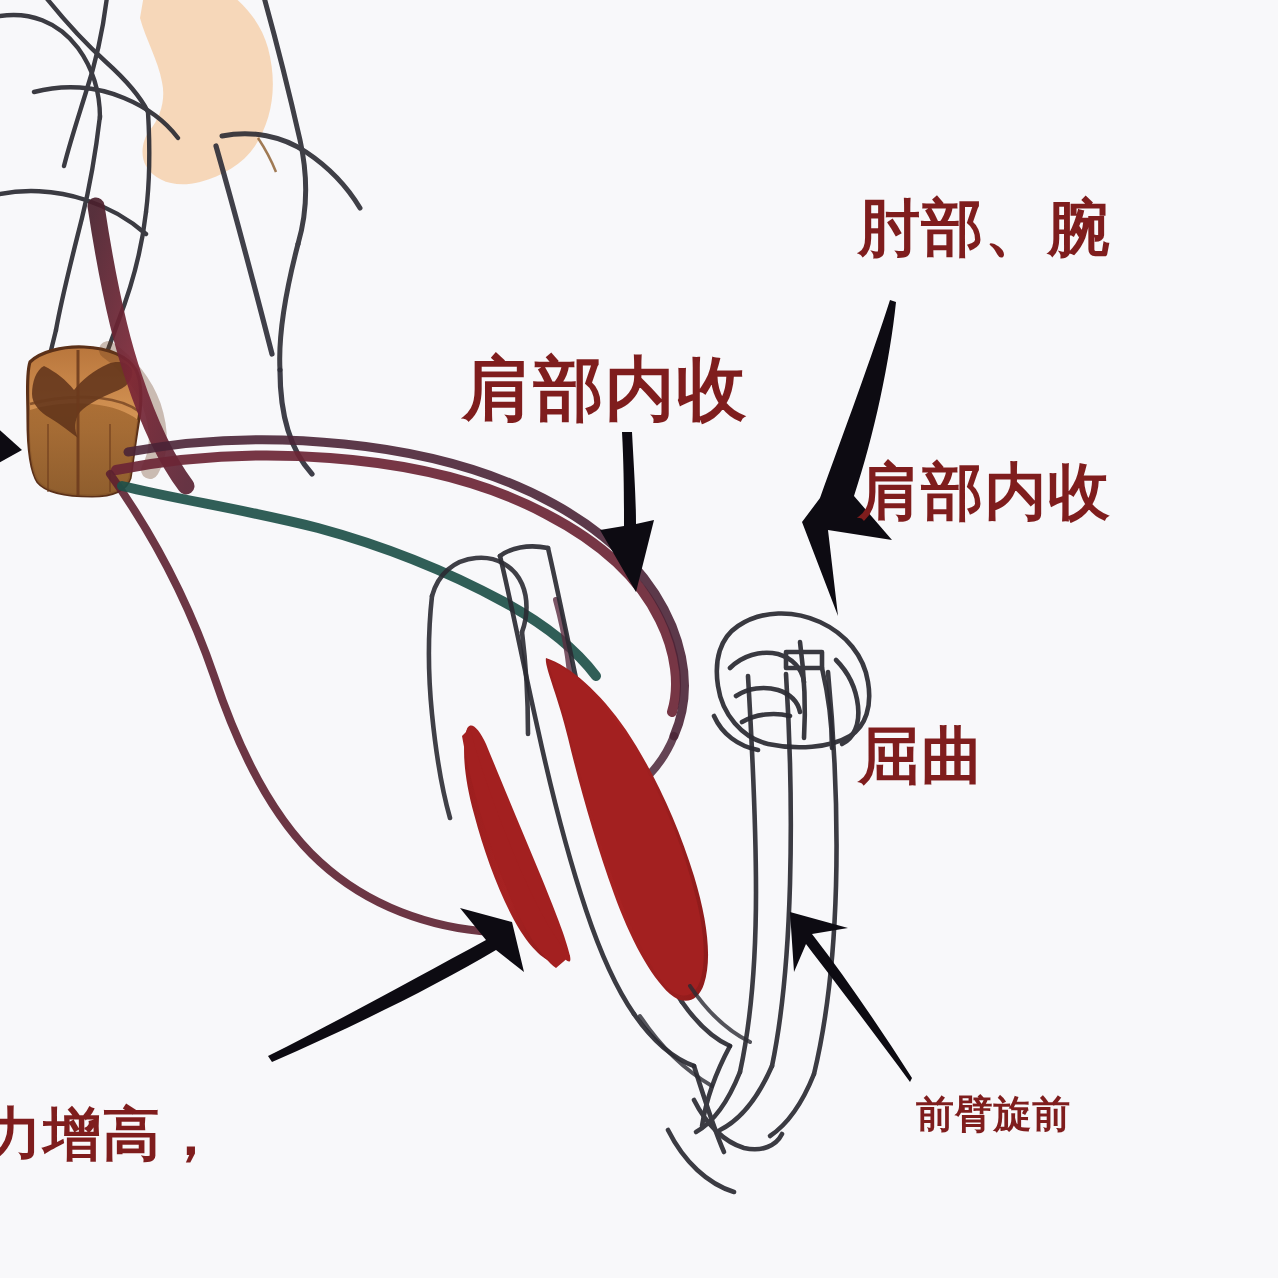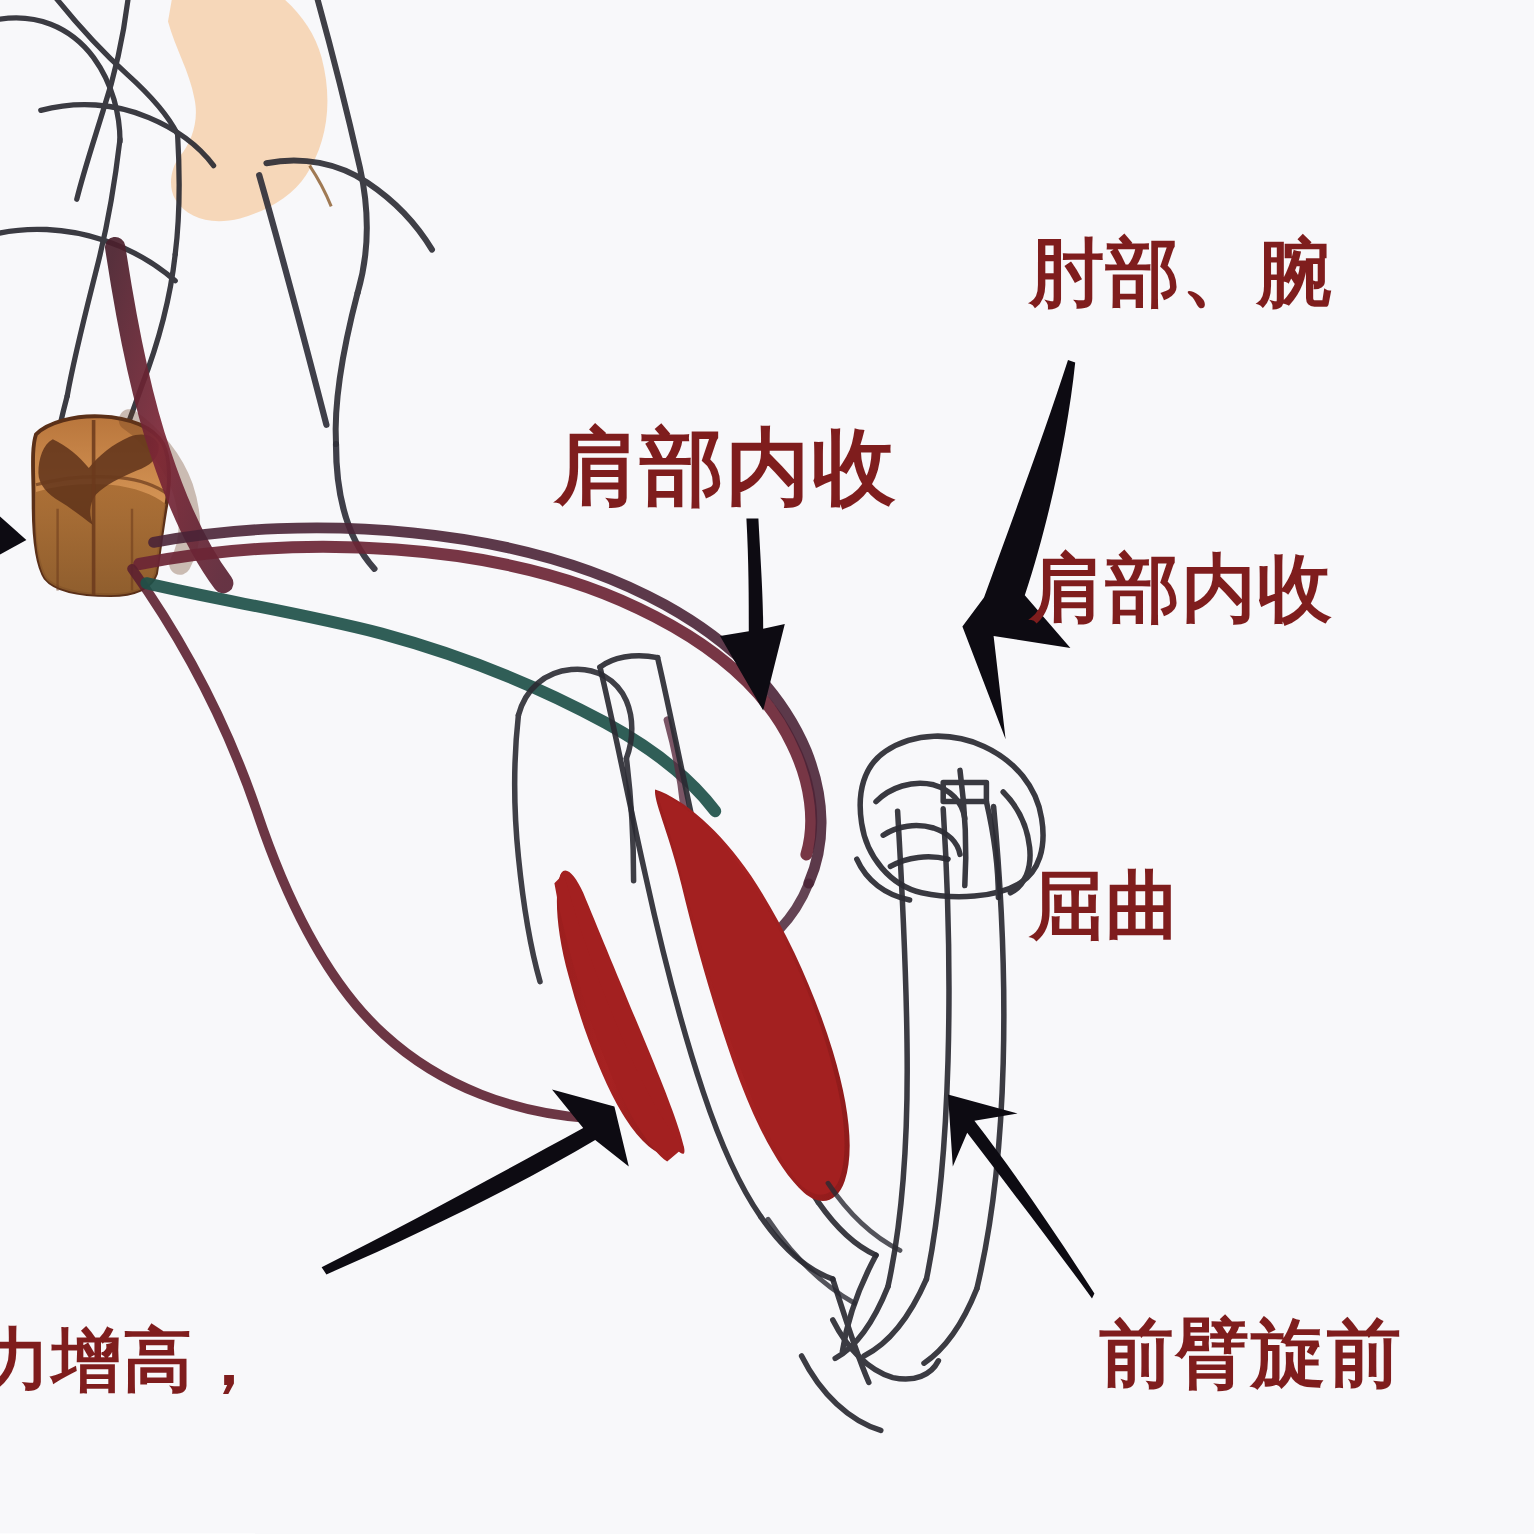--- a/index.html
+++ b/index.html
@@ -40,21 +40,21 @@
     line-height: 1.42;
   }
   #label-shoulder-adduction {
     left: 462px;
     top: 348px;
     font-size: 70px;
   }
   #label-forearm-pronation {
     left: 916px;
     top: 1092px;
-    font-size: 62px;
+    font-size: 38px;
   }
   #label-muscle-tone-spasticity {
     left: -16px;
     top: 925px;
     font-size: 58px;
     line-height: 1.44;
   }
 </style>
 </head>
 <body>

